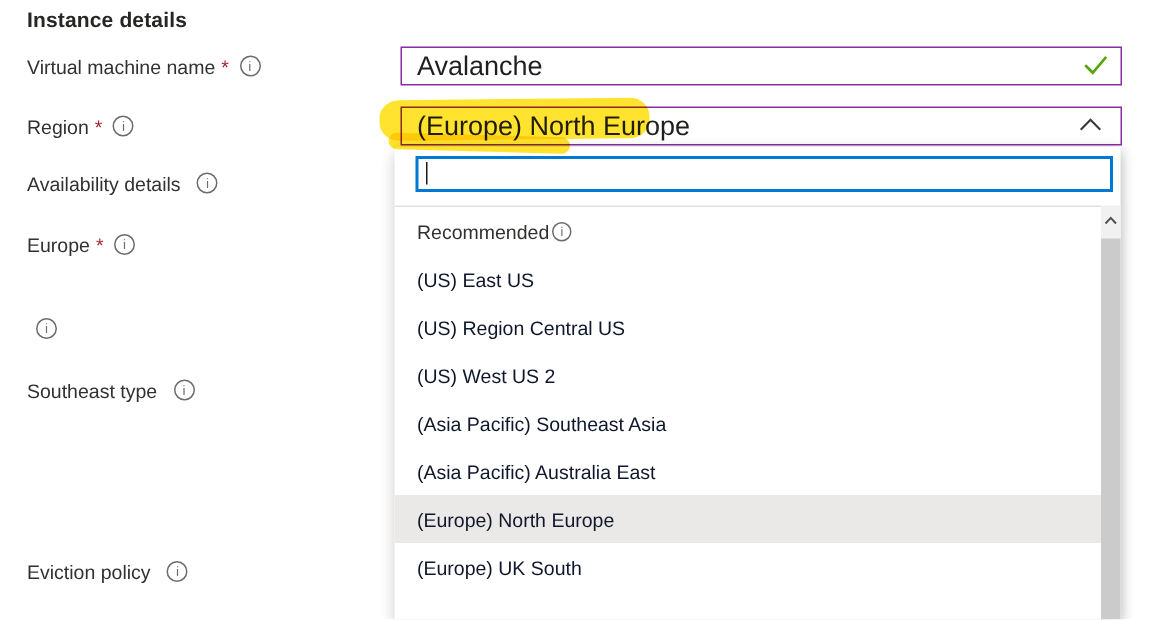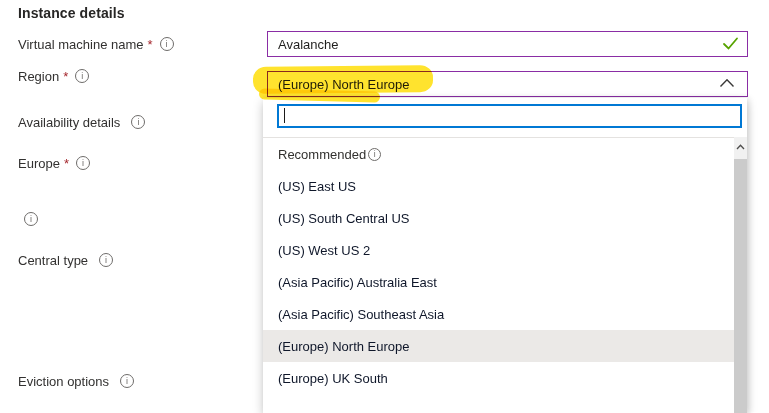--- a/index.html
+++ b/index.html
@@ -21,21 +21,21 @@
   .req { color:var(--required-red,#a4262c); font-weight:400; margin-left:-1px; }
   .info {
     width:14px; height:14px; border:1px solid #6e6c6a; border-radius:50%;
     display:inline-flex; align-items:center; justify-content:center;
     color:#6e6c6a; font-size:9px; line-height:1; flex:none; margin-left:2px;
   }
   .info::before { content:"i"; }
   .text-input, .combobox {
     position:absolute; left:267px; width:481px; height:26px;
     border:1px solid var(--input-border,#8a2da5); background:#fff;
-    font-family:inherit; font-size:13px; color:#201f1e;
+    font-family:inherit; font-size:18px; color:#201f1e;
     padding:0 28px 0 10px; outline:none;
   }
   .vm-input { top:31px; }
   .combobox { top:71px; display:flex; align-items:center; cursor:pointer; }
   .field-glyph { position:absolute; pointer-events:none; }
   .check-glyph { left:722px; top:36px; }
   .chev-glyph  { left:719px; top:78px; }
   
   .hl { position:absolute; background:var(--highlight-yellow,#ffdd00); opacity:.82; mix-blend-mode:multiply; z-index:40; }
   .hl-main { left:253px; top:66px; width:180px; height:27px; border-radius:13px/12px; transform:rotate(-.6deg); }
@@ -84,46 +84,46 @@
 
 <div class="screen">
 
   <div class="heading">Instance details</div>
 
   <div class="label-row" style="top:35px">
     <span>Virtual machine name</span>
     <span class="req">*</span>
     <span class="info"></span>
   </div>
-  <div class="label-row" style="top:67px">
+  <div class="label-row" style="top:75px">
     <span>Region</span>
     <span class="req">*</span>
     <span class="info"></span>
   </div>
   <div class="label-row" style="top:113px">
     <span>Availability details</span>
     <span class="req"></span>
     <span class="info"></span>
   </div>
   <div class="label-row" style="top:154px">
     <span>Europe</span>
     <span class="req">*</span>
     <span class="info"></span>
   </div>
   <div class="label-row" style="top:210px">
     <span class="req"></span>
     <span class="info"></span>
   </div>
   <div class="label-row" style="top:251px">
-    <span>Central type</span>
+    <span>Southeast type</span>
     <span class="req"></span>
     <span class="info"></span>
   </div>
   <div class="label-row" style="top:372px">
-    <span>Eviction options</span>
+    <span>Eviction policy</span>
     <span class="req"></span>
     <span class="info"></span>
   </div>
 
   <input class="text-input vm-input" type="text" value="Avalanche" style="">
   <svg class="field-glyph check-glyph" width="17" height="15" viewBox="0 0 17 15">
     <path d="M2 8 L6.5 12.5 L15 2.5" stroke="#57a300" stroke-width="1.8" fill="none" stroke-linecap="round"></path>
   </svg>
 
   <div class="combobox">
@@ -139,24 +139,24 @@
   <div class="panel">
     <input class="search" type="text" value="" style="">
     <div class="caret"></div>
 
     <div class="list">
       <div class="group-row">
         <span>Recommended</span>
         <span class="info"></span>
       </div>
       <div class="option">(US) East US</div>
-      <div class="option">(US) South Central US</div>
+      <div class="option">(US) Region Central US</div>
       <div class="option">(US) West US 2</div>
+      <div class="option">(Asia Pacific) Southeast Asia</div>
       <div class="option">(Asia Pacific) Australia East</div>
-      <div class="option">(Asia Pacific) Southeast Asia</div>
       <div class="option selected">(Europe) North Europe</div>
       <div class="option">(Europe) UK South</div>
     </div>
 
     <div class="scrollbar">
       <div class="sb-btn">
         <svg width="9" height="6" viewBox="0 0 9 6">
           <path d="M1 5 L4.5 1.3 L8 5" stroke="#4f4e4d" stroke-width="1.3" fill="none"></path>
         </svg>
       </div>

